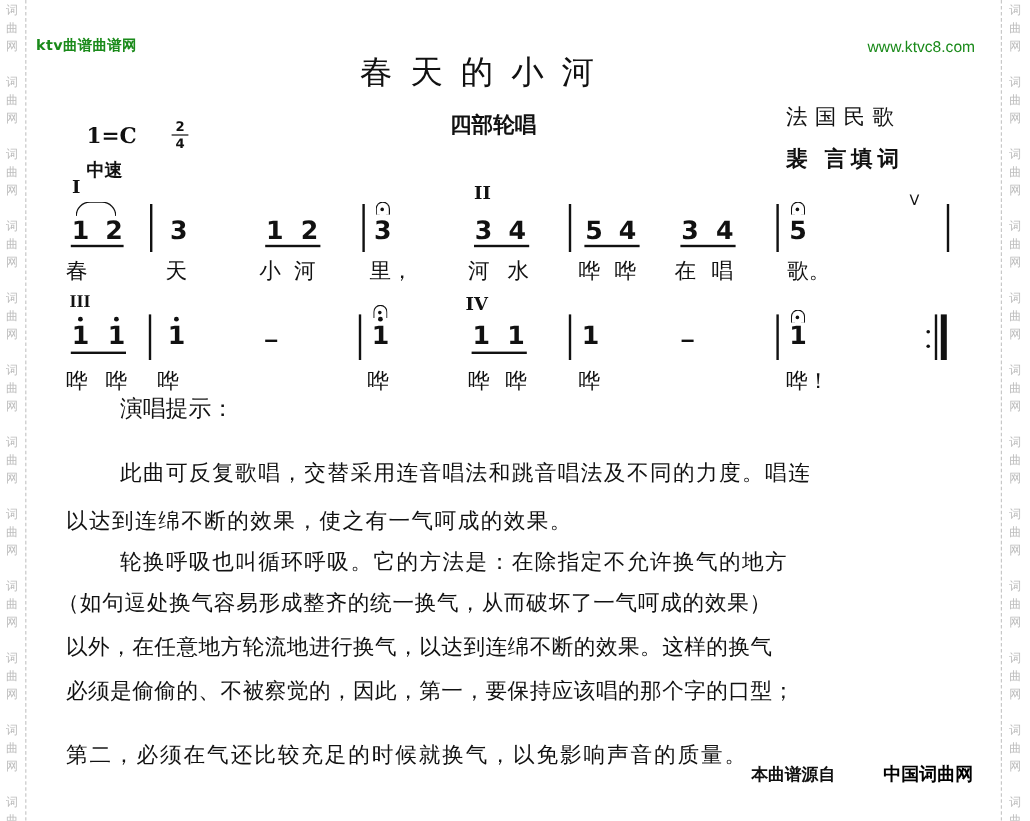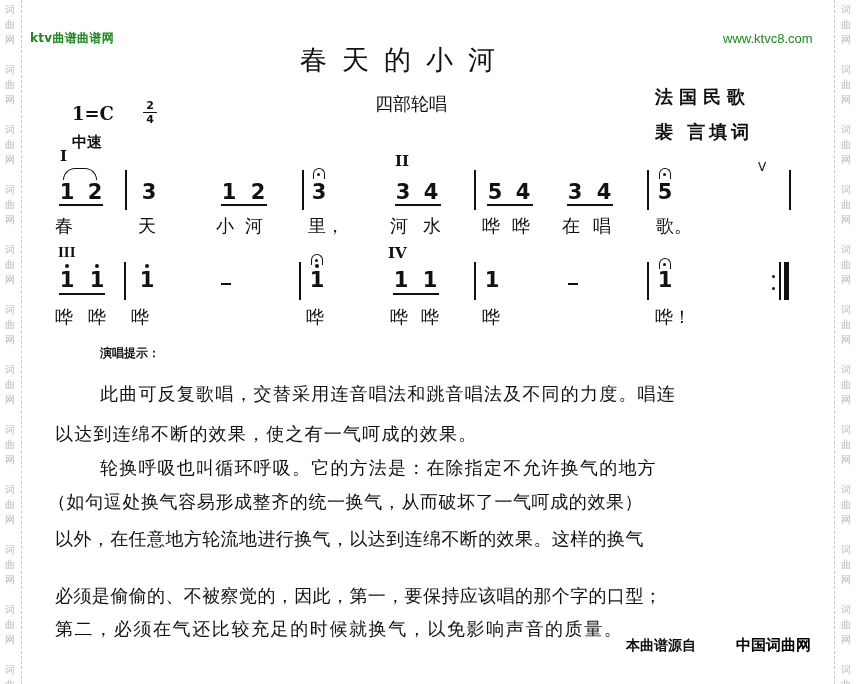--- a/index.html
+++ b/index.html
@@ -11,22 +11,22 @@
     .side-strip.right { left: 838px; }
     .wm-group { position: absolute; left: 0; width: 16px; font-family: "DejaVu Sans", sans-serif; font-size: 10px; line-height: 15px; color: #bdbdbd; text-align: center; }
     .dash-line { position: absolute; top: 0; height: 684px; width: 0; border-left: 1px dashed #c8c8c8; }
     .dash-line.left { left: 21px; }
     .dash-line.right { left: 834px; }
 
     .site-left { position: absolute; left: 30px; top: 30px; font-family: "DejaVu Sans", sans-serif; font-size: 12px; color: #1a8a1a; font-weight: bold; letter-spacing: 0.3px; }
     .site-right { position: absolute; left: 723px; top: 31px; font-family: "Liberation Sans", sans-serif; font-size: 13px; color: #1a8a1a; }
 
     .title { position: absolute; left: 300px; top: 42px; font-size: 27px; letter-spacing: 15px; font-family: "DejaVu Serif", serif; }
-    .subtitle { position: absolute; left: 375px; top: 92px; font-size: 18px; font-family: "DejaVu Sans", sans-serif; font-weight: normal; }
-    .origin { position: absolute; left: 655px; top: 85px; font-size: 18px; letter-spacing: 6px; font-weight: bold; }
+    .subtitle { position: absolute; left: 375px; top: 92px; font-size: 18px; font-family: "DejaVu Sans", sans-serif; font-weight: bold; }
+    .origin { position: absolute; left: 655px; top: 85px; font-size: 18px; letter-spacing: 6px; font-weight: normal; }
     .lyricist { position: absolute; left: 655px; top: 120px; font-size: 18px; letter-spacing: 4px; font-weight: bold; }
 
     .key { position: absolute; left: 72px; top: 103px; font-size: 18px; font-weight: bold; font-family: "DejaVu Serif", serif; }
     .meter { position: absolute; left: 143px; top: 100px; width: 14px; text-align: center; font-size: 11px; font-weight: bold; line-height: 11px; font-family: "DejaVu Sans", sans-serif; }
     .meter .bar { display: block; height: 1px; background: #111; margin: 1px 0; }
     .tempo { position: absolute; left: 72px; top: 133px; font-size: 15px; font-weight: bold; font-family: "DejaVu Sans", sans-serif; }
 
     .part-mark { position: absolute; font-size: 15px; font-weight: bold; font-family: "DejaVu Serif", serif; }
 
     .note { position: absolute; font-size: 21px; font-weight: bold; font-family: "DejaVu Sans", sans-serif; width: 16px; text-align: center; }
@@ -38,21 +38,21 @@
     .barline { position: absolute; width: 2px; background: #111; }
     .dash-note { position: absolute; width: 10px; height: 2px; background: #111; }
     .slur { position: absolute; border: 1.5px solid #111; border-bottom: none; border-radius: 14px 14px 0 0; height: 12px; }
     .breath { position: absolute; font-size: 12px; font-family: "DejaVu Sans", sans-serif; }
     .final-thin { position: absolute; width: 2px; background: #111; }
     .final-thick { position: absolute; width: 5px; background: #111; }
     .repeat-dot { position: absolute; width: 3px; height: 3px; background: #111; border-radius: 50%; }
 
     .lyric { position: absolute; font-size: 18px; font-family: "DejaVu Serif", serif; }
 
-    .tips-heading { position: absolute; left: 100px; top: 345px; font-size: 12px; font-family: "DejaVu Serif", serif; font-weight: bold; }
+    .tips-heading { position: absolute; left: 100px; top: 328px; font-size: 19px; font-family: "DejaVu Serif", serif; font-weight: normal; }
     .para-line { position: absolute; font-size: 18px; font-family: "DejaVu Serif", serif; white-space: nowrap; letter-spacing: 1.2px; }
 
     .source-label { position: absolute; left: 626px; top: 637px; font-size: 14px; font-weight: bold; font-family: "DejaVu Sans", sans-serif; color: #111; }
     .source-site { position: absolute; left: 736px; top: 636px; font-size: 15px; font-weight: bold; font-family: "DejaVu Sans", sans-serif; color: #000000; }
   </style>
 </head>
 <body>
 
 <div class="dash-line left"></div>
 <div class="dash-line right"></div>
@@ -282,17 +282,17 @@
 <div class="lyric" style="left:421px;top:305px;">哗</div>
 <div class="lyric" style="left:482px;top:305px;">哗</div>
 <div class="lyric" style="left:655px;top:305px;">哗！</div>
 
 <div class="tips-heading">演唱提示：</div>
 <div class="para-line" style="left:100px;top:382px;">此曲可反复歌唱，交替采用连音唱法和跳音唱法及不同的力度。唱连</div>
 <div class="para-line" style="left:55px;top:422px;">以达到连绵不断的效果，使之有一气呵成的效果。</div>
 <div class="para-line" style="left:100px;top:456px;">轮换呼吸也叫循环呼吸。它的方法是：在除指定不允许换气的地方</div>
 <div class="para-line" style="left:48px;top:490px;letter-spacing:0.6px;">（如句逗处换气容易形成整齐的统一换气，从而破坏了一气呵成的效果）</div>
 <div class="para-line" style="left:55px;top:527px;letter-spacing:0.4px;">以外，在任意地方轮流地进行换气，以达到连绵不断的效果。这样的换气</div>
-<div class="para-line" style="left:55px;top:564px;letter-spacing:0.4px;margin-top:20px;">必须是偷偷的、不被察觉的，因此，第一，要保持应该唱的那个字的口型；</div>
+<div class="para-line" style="left:55px;top:564px;letter-spacing:0.4px;">必须是偷偷的、不被察觉的，因此，第一，要保持应该唱的那个字的口型；</div>
 <div class="para-line" style="left:55px;top:601px;letter-spacing:1.6px;margin-top:16px;">第二，必须在气还比较充足的时候就换气，以免影响声音的质量。</div>
 
 <div class="source-label">本曲谱源自</div>
 <div class="source-site">中国词曲网</div>
 
 </body></html>

